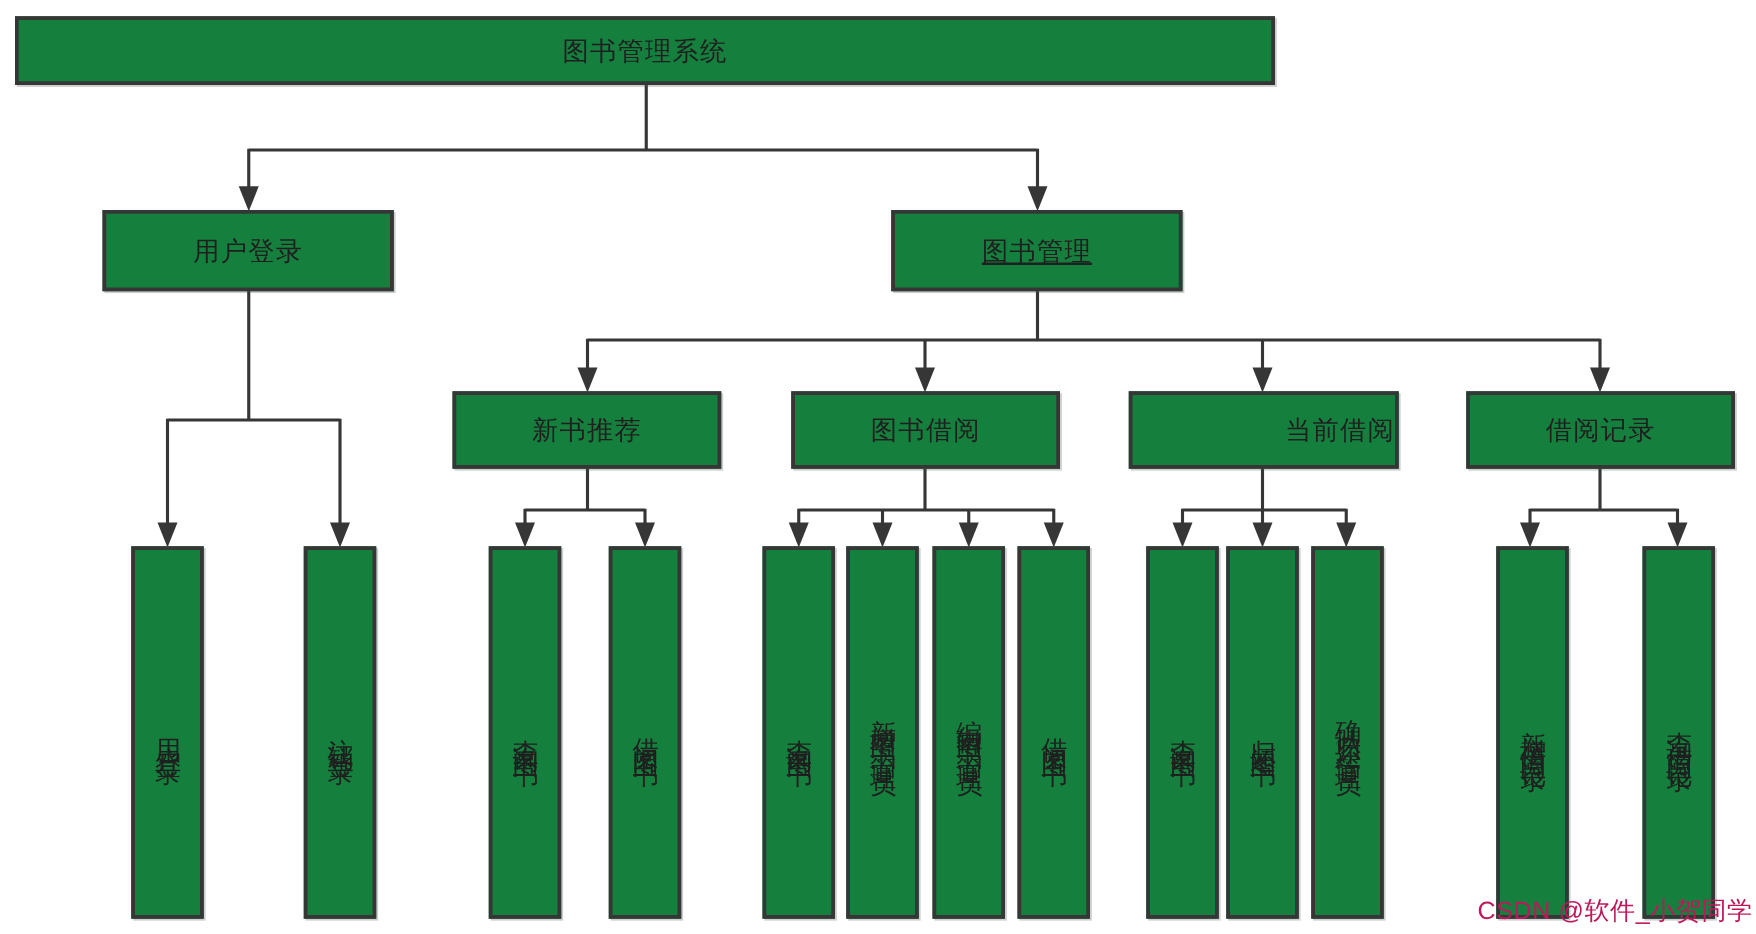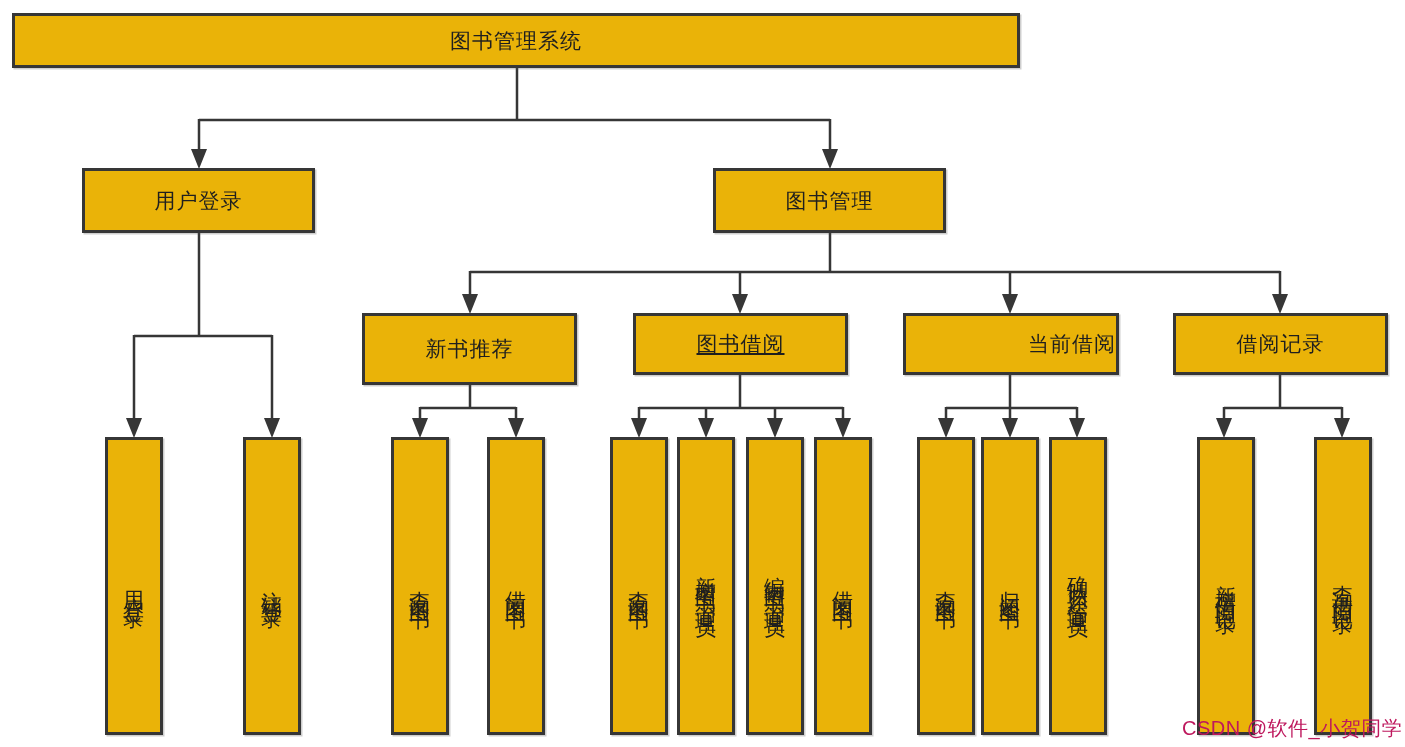--- a/index.html
+++ b/index.html
@@ -14,21 +14,21 @@
   #wires {
     position: absolute;
     left: 0; top: 0;
     width: 1405px; height: 747px;
     z-index: 1;
   }
   .box {
     position: absolute;
     box-sizing: border-box;
     border: 3px solid #363636;
-    background: #eab308;
+    background: #15803d;
     display: flex;
     align-items: center;
     justify-content: center;
     color: #1f1f1f;
     z-index: 2;
     box-shadow: 1.5px 1.5px 0 rgba(80,80,80,0.28);
   }
   .h-label {
     font-size: 21px;
     letter-spacing: 1px;
@@ -39,24 +39,24 @@
     text-orientation: mixed;
     font-size: 21px;
     letter-spacing: 6px;
     line-height: 1.1;
     white-space: nowrap;
   }
   
   #n-root            { left: 12px;   top: 13px;  width: 1008px; height: 55px; }
   
   #n-user-login      { left: 82px;   top: 168px; width: 233px;  height: 65px; }
-  #n-book-mgmt       { left: 713px;  top: 168px; width: 233px;  height: 65px; }
+  #n-book-mgmt       { left: 713px;  top: 168px; width: 233px;  height: 65px; text-decoration: underline; }
   
-  #n-new-book-rec    { left: 362px;  top: 313px; width: 215px;  height: 72px; }
-  #n-book-borrow     { left: 633px;  top: 313px; width: 215px;  height: 62px; text-decoration: underline; }
+  #n-new-book-rec    { left: 362px;  top: 313px; width: 215px;  height: 62px; }
+  #n-book-borrow     { left: 633px;  top: 313px; width: 215px;  height: 62px; }
   #n-current-borrow  { left: 903px;  top: 313px; width: 216px;  height: 62px; justify-content: flex-end; }
   #n-borrow-records  { left: 1173px; top: 313px; width: 215px;  height: 62px; }
   
   .leaf { top: 437px; width: 58px; height: 298px; }
   #n-ul-login    { left: 105px; }
   #n-ul-logout   { left: 243px; }
   #n-nb-query    { left: 391px; }
   #n-nb-borrow   { left: 487px; }
   #n-bb-query    { left: 610px; }
   #n-bb-add      { left: 677px; }

